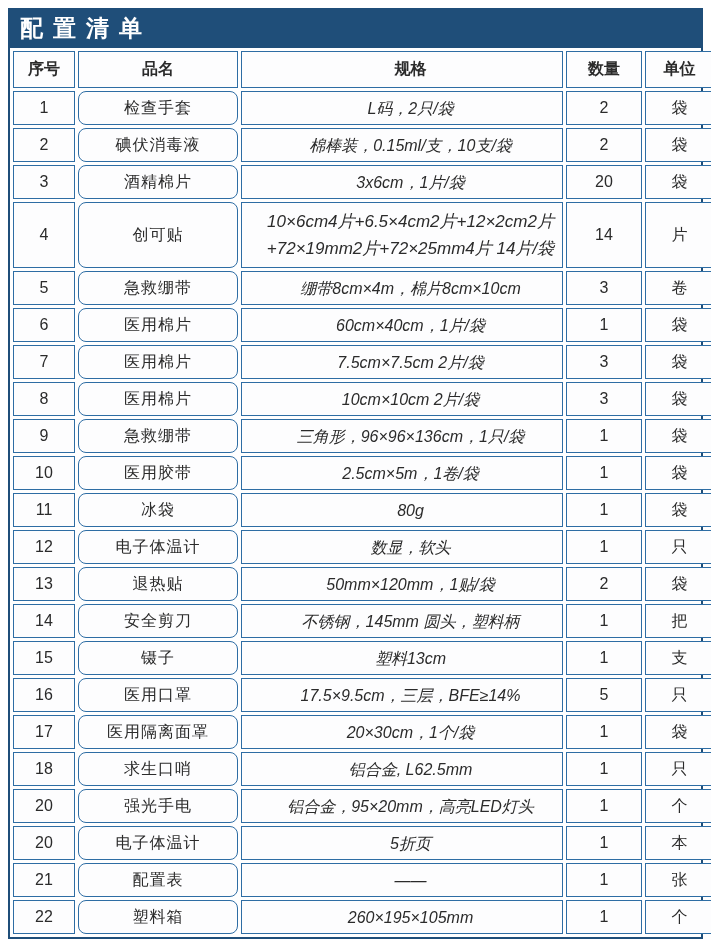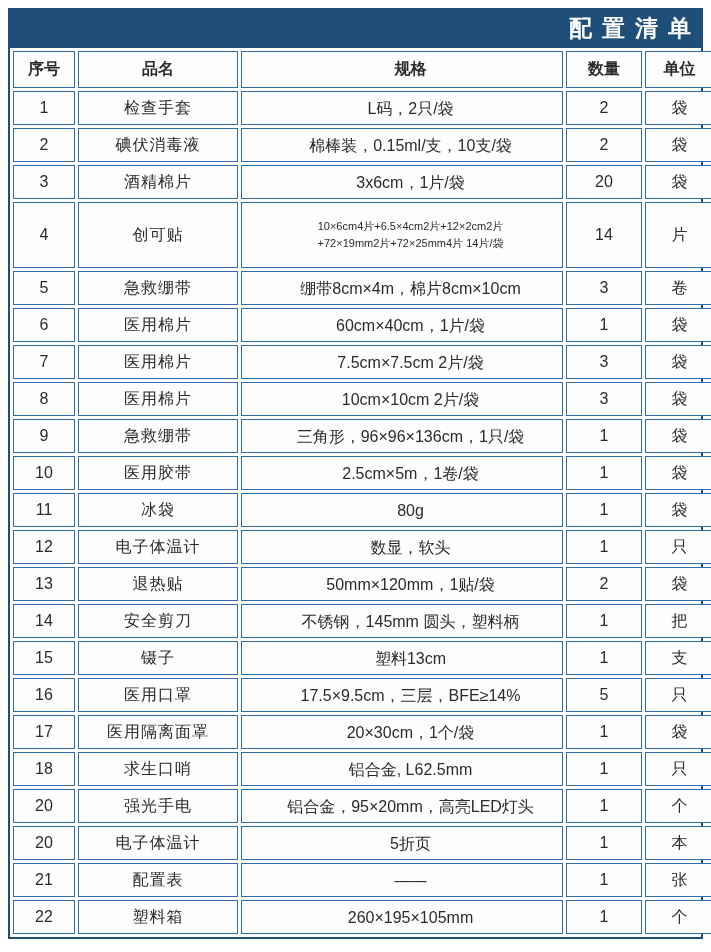--- a/index.html
+++ b/index.html
@@ -11,21 +11,21 @@
   }
   .sheet {
     width: 695px;
     margin: 8px auto 0 8px;
     border: 2px solid #1F4E79;
     background: #ffffff;
   }
   .title-band {
     background: #1F4E79;
     color: #ffffff;
-    text-align: right;
+    text-align: left;
     font-size: 23px;
     font-weight: bold;
     letter-spacing: 10px;
     padding: 6px 0 7px 10px;
     line-height: 1.1;
   }
   table.list {
     width: 100%;
     border-collapse: separate;
     border-spacing: 3px;
@@ -43,24 +43,24 @@
   }
   table.list th { font-weight: bold; height: 37px; }
   th.col-spec, td.cell-spec {
     text-align: left;
     padding-left: 23px;
     padding-right: 6px;
     font-size: 13.5px;
     color: #3c3c3c;
   }
   th.col-spec { font-size: 15px; color: #2b2b2b; }
-  td.cell-name { font-size: 16px; letter-spacing: 1px; }
-  td.cell-spec { white-space: pre-line; line-height: 1.45; }
+  td.cell-name { font-size: 16px; letter-spacing: 1px; border-radius: 8px; }
+  td.cell-spec { white-space: pre-line; line-height: 1.45; font-style: italic; }
   tr.tall td { height: 66px; }
-  tr.tall td.cell-spec { font-size: 11px; line-height: 1.6; }
+  tr.tall td.cell-spec { font-size: 17px; line-height: 1.6; }
 </style>
 </head>
 <body>
 
 <div class="sheet">
   <div class="title-band">配置清单</div>
   <table class="list">
     <colgroup>
       <col style="width:62px">
       <col style="width:160px">

